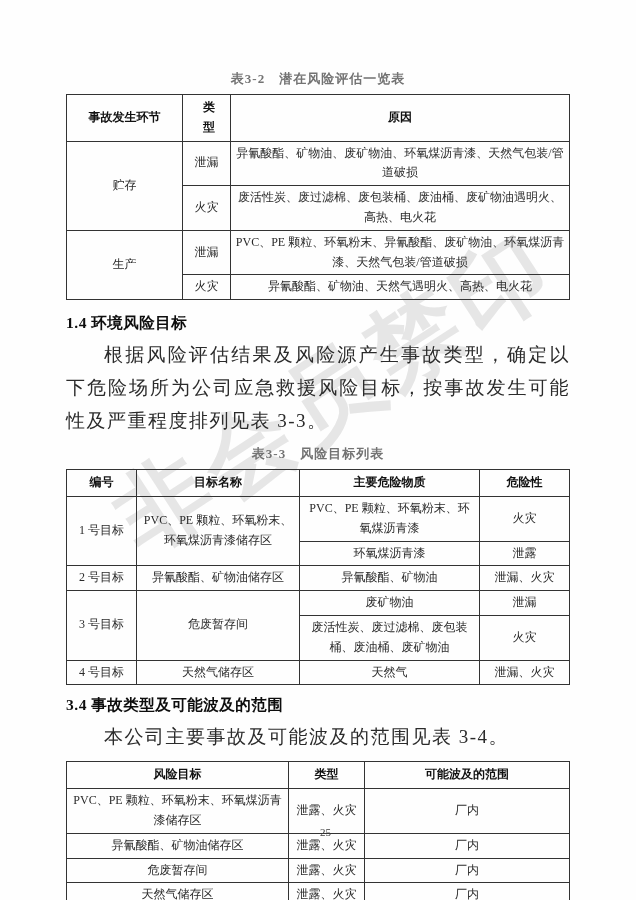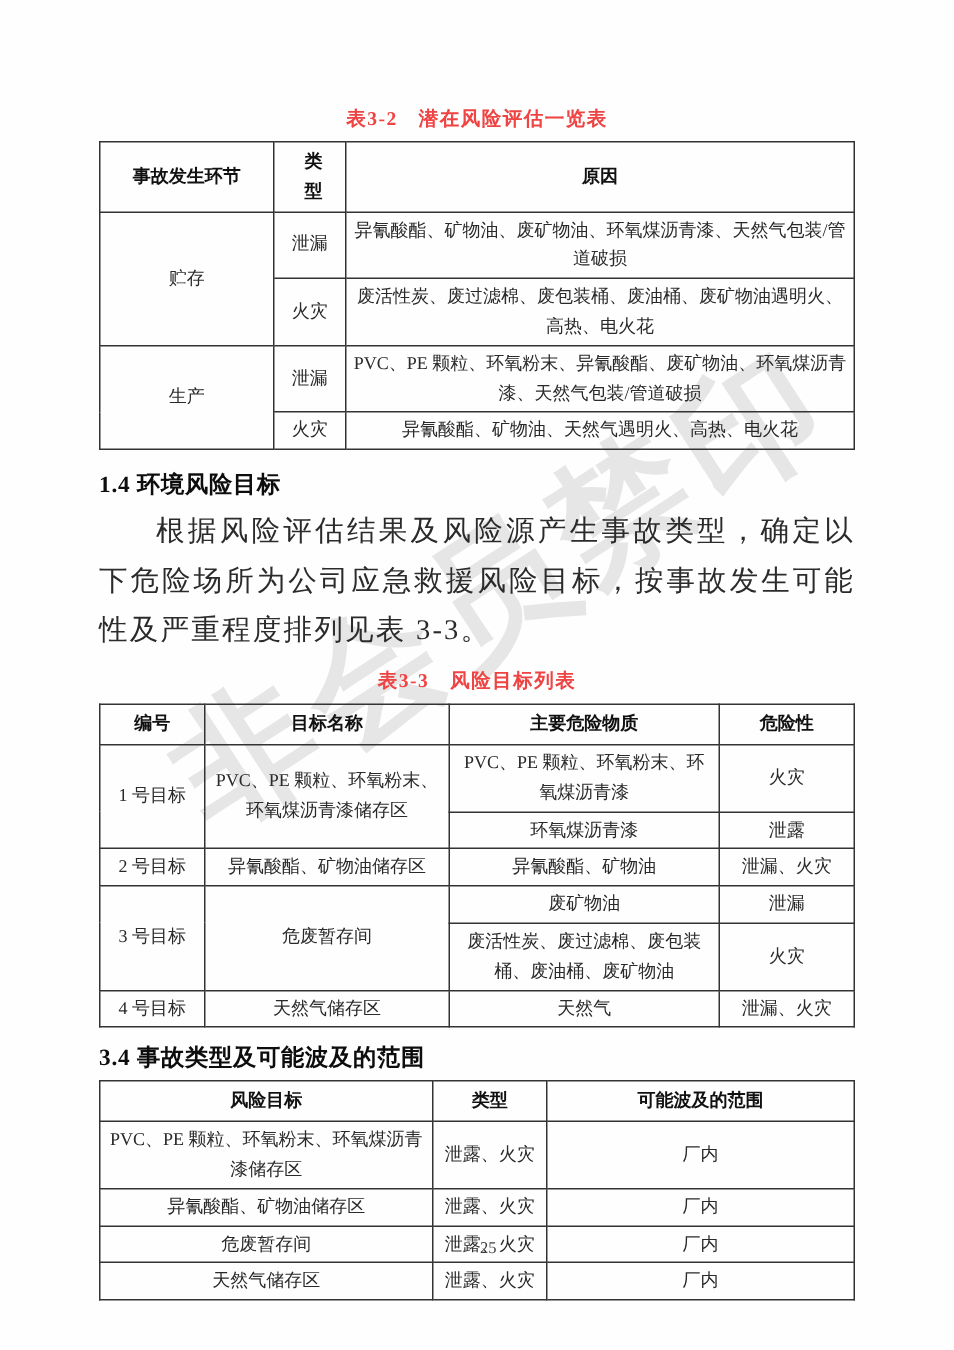--- a/index.html
+++ b/index.html
@@ -10,21 +10,21 @@
     background:#fefefe;
     font-family:"Liberation Serif","DejaVu Serif",serif;
     color:#222;
     overflow:hidden;
     box-sizing:border-box;
   }
   .content { position:absolute; left:66px; top:70px; width:504px; }
 
   .tbl-title {
     text-align:center; font-weight:bold; font-size:13px;
-    margin:0 0 6px 0; letter-spacing:1px; color:#ef4444;
+    margin:0 0 6px 0; letter-spacing:1px; color:#737373;
   }
   .tbl-title .gap { display:inline-block; width:14px; }
 
   table {
     border-collapse:collapse; width:100%;
     font-size:12px; color:#2a2a2a;
     table-layout:fixed;
   }
   th, td {
     border:1px solid #333;
@@ -160,20 +160,21 @@
           <td>4 号目标</td>
           <td>天然气储存区</td>
           <td>天然气</td>
           <td>泄漏、火灾</td>
         </tr>
       </tbody>
         </table>
     </div>
 
     <div class="heading mt">3.4 事故类型及可能波及的范围</div>
+    <div class="para">本公司主要事故及可能波及的范围见表 3-4。</div>
 
     <div class="tbl-block">
       <table>
         <colgroup>
             <col style="width:222px">
             <col style="width:76px">
             <col>
           </colgroup>
         <tbody>
             <tr>

